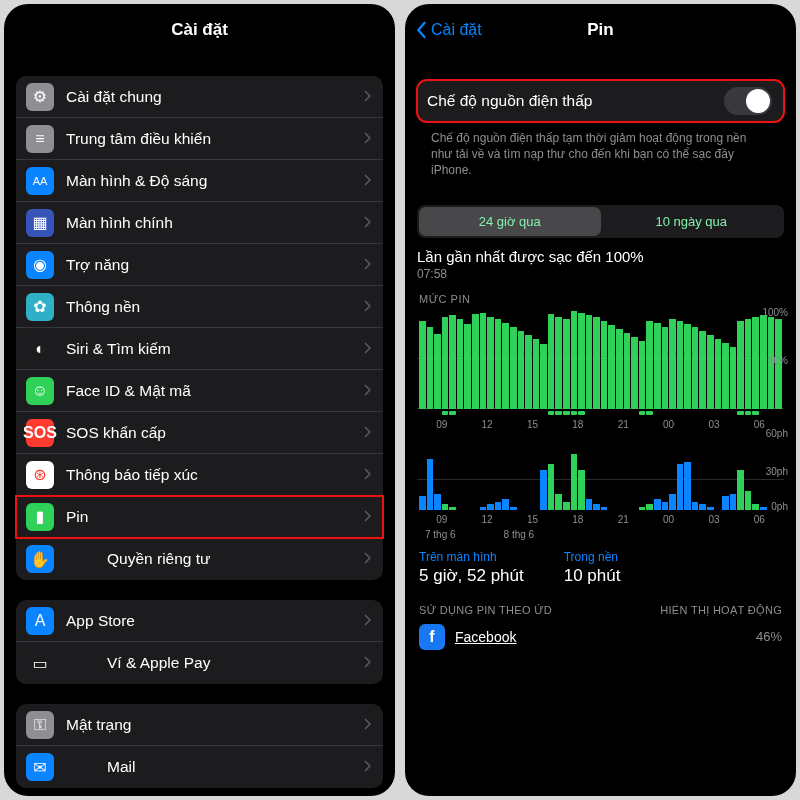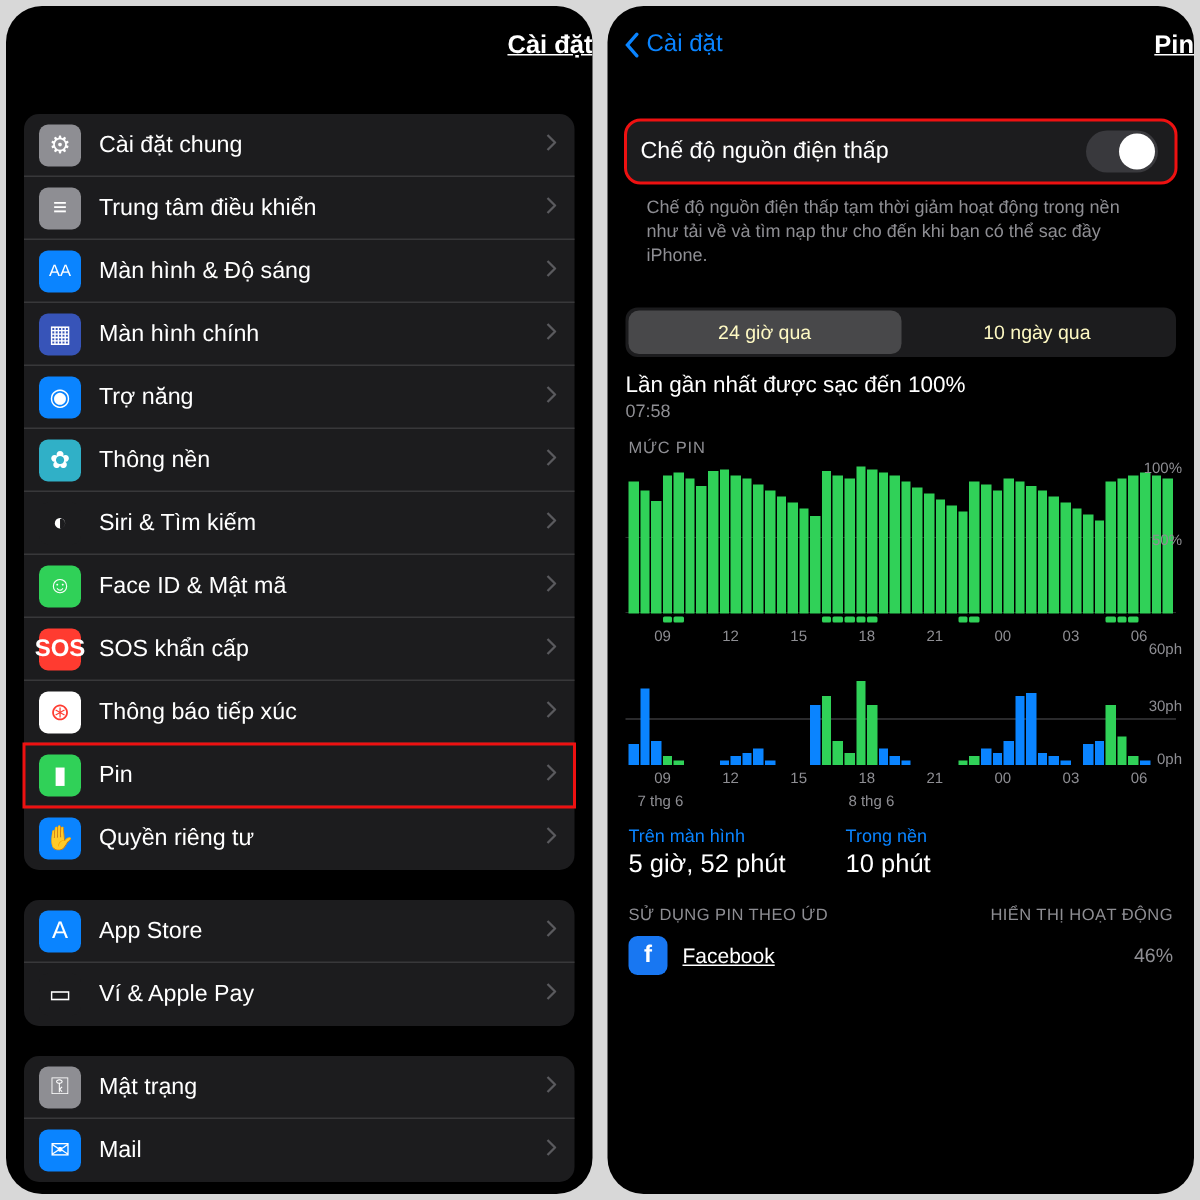--- a/index.html
+++ b/index.html
@@ -13,23 +13,23 @@
   .phone {
     background: #000;
     border-radius: 24px;
     flex: 1;
     overflow: hidden;
     color: #fff;
     display: flex; flex-direction: column;
   }
   .header {
     height: 52px;
-    display: flex; align-items: center; justify-content: flex-end;
+    display: flex; align-items: center; justify-content: center;
     position: relative;
-    font-size: 17px; font-weight: 600; text-decoration: underline;
+    font-size: 17px; font-weight: 600;
   }
   .back {
     position: absolute; left: 10px; top: 0; bottom: 0;
     display: flex; align-items: center;
     color: #0a84ff; font-size: 16px; font-weight: 400;
   }
   .back svg { width: 12px; height: 18px; margin-right: 4px; }
   .content {
     flex: 1; overflow-y: hidden;
     padding: 0 12px;
@@ -39,21 +39,21 @@
     border-radius: 10px;
     margin-top: 20px;
   }
   .row {
     display: flex; align-items: center;
     min-height: 42px;
     padding: 4px 12px 4px 10px;
     border-bottom: 0.5px solid #38383a;
     position: relative;
   }
-  .row:last-child { border-bottom: none; }
+  .row:last-child { border-bottom: none; gap: 41px; }
   .row .icon {
     width: 28px; height: 28px;
     border-radius: 6px;
     margin-right: 12px;
     display: flex; align-items: center; justify-content: center;
     font-size: 16px; flex-shrink: 0;
   }
   .row .label { flex: 1; font-size: 15.5px; }
   .chev { color: #5a5a5e; }
   .chev svg { width: 8px; height: 12px; }
@@ -66,21 +66,21 @@
   .toggle::after {
     content: ''; position: absolute; right: 2px; top: 2px;
     width: 24px; height: 24px; background: #fff; border-radius: 50%;
   }
   .segmented {
     display: flex; background: #1c1c1e; border-radius: 8px; padding: 2px;
     margin-top: 18px;
   }
   .segmented div {
     flex: 1; text-align: center; padding: 7px 0;
-    font-size: 13px; color: #fef9c3; border-radius: 7px;
+    font-size: 13px; color: #86efac; border-radius: 7px;
   }
   .segmented .sel { background: #48484a; }
   .section-label { color: #8e8e93; font-size: 11px; text-transform: uppercase; margin: 12px 2px 4px; letter-spacing: 0.5px; }
   .chart-wrap { position: relative; }
   .chart {
     height: 100px; display: flex; align-items: flex-end; gap: 1px;
     padding: 0 2px; position: relative;
     background: repeating-linear-gradient(to bottom, transparent 0, transparent 49px, #2a2a2c 49px, #2a2a2c 50px);
   }
   .chart .bar { flex: 1; min-width: 2px; }
@@ -453,21 +453,21 @@
     <div class="xaxis" id="xaxis2">
         <span>09</span>
         <span>12</span>
         <span>15</span>
         <span>18</span>
         <span>21</span>
         <span>00</span>
         <span>03</span>
         <span>06</span>
       </div>
-    <div class="xaxis" style="justify-content:flex-start;gap:110px;padding-left:8px">
+    <div class="xaxis" style="justify-content:flex-start;gap:48px;padding-left:8px">
       <span style="flex:0;white-space:nowrap">7 thg 6</span>
       <span style="flex:0;white-space:nowrap">8 thg 6</span>
     </div>
 
     <div class="usage-row">
       <div>
         <div class="k" style="color:#0a84ff">Trên màn hình</div>
         <div class="v">5 giờ, 52 phút</div>
       </div>
       <div>

